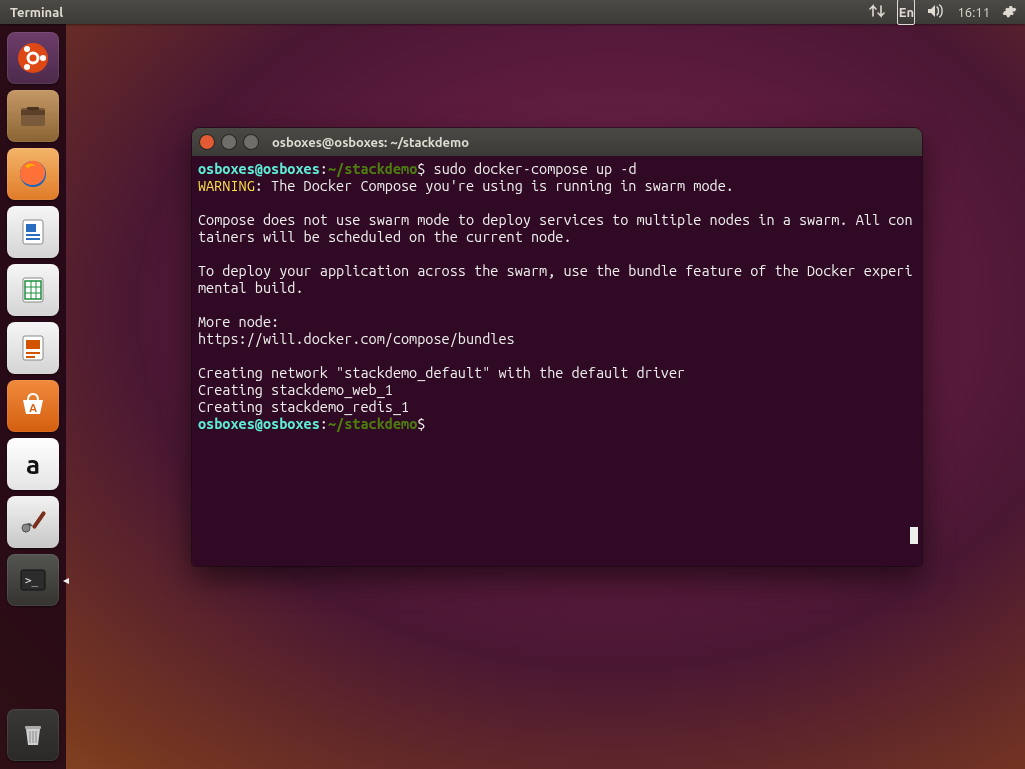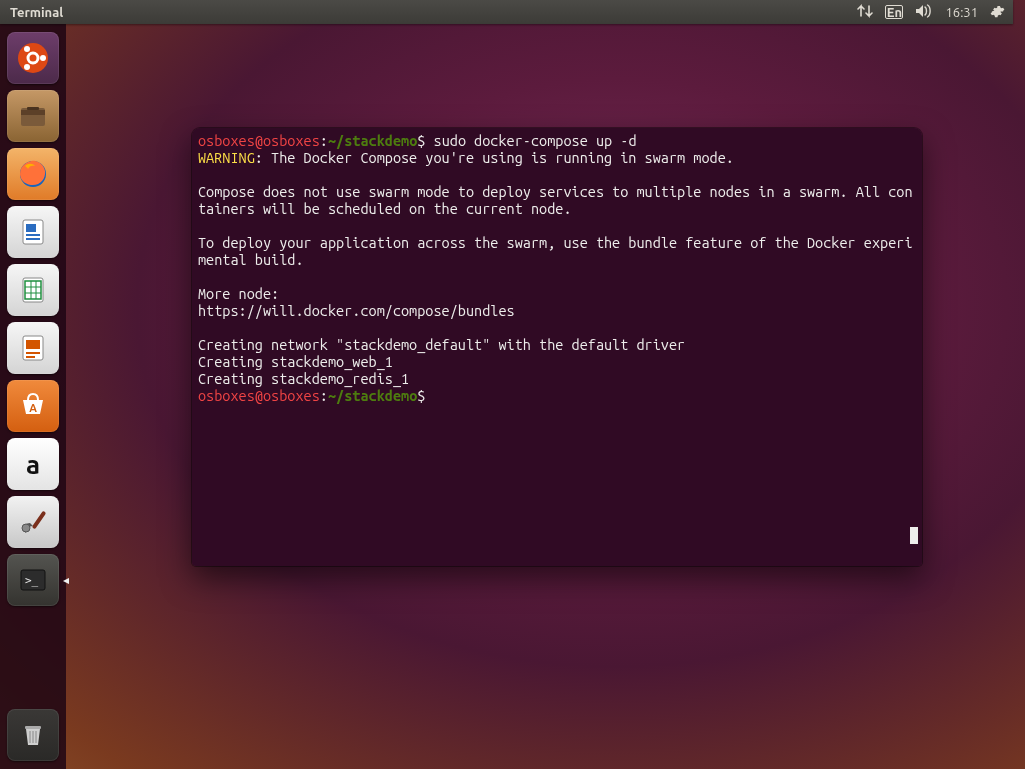--- a/index.html
+++ b/index.html
@@ -4,32 +4,32 @@
 <style>
   * { margin: 0; padding: 0; box-sizing: border-box; }
   html, body { width: 1025px; height: 769px; overflow: hidden; font-family: "Ubuntu", "DejaVu Sans", sans-serif; }
   body {
     background: radial-gradient(ellipse at 60% 40%, #7b2e5b 0%, #5c1b3d 35%, #4a1733 55%, #7a3a1f 90%, #864926 100%);
     position: relative;
   }
 
   
   .menubar {
-    position: absolute; top: 0; left: 0; right: 12px; height: 24px;
+    position: absolute; top: 0; left: 0; right: 0; height: 24px;
     background: linear-gradient(to bottom, #4b4a46 0%, #3c3b37 100%);
     display: flex; align-items: center; color: #dfdbd2; font-size: 13px;
     padding: 0 8px; z-index: 50;
     box-shadow: 0 1px 2px rgba(0,0,0,0.4);
   }
   .menubar .app-name { font-weight: bold; padding-left: 2px; }
   .menubar .spacer { flex: 1; }
   .menubar .tray { display: flex; align-items: center; gap: 12px; }
   .menubar .tray span, .menubar .tray svg { color: #dfdbd2; font-size: 13px; }
   .indicator-box {
-    border: 1px solid #dfdbd2; border-radius: 2px; width: 18px; height: 14px;
+    border: 1px solid #dfdbd2; border-radius: 2px; width: 18px; height: 26px;
     display:flex; align-items:center; justify-content:center; font-size:9px; font-weight:bold;
   }
 
   
   .launcher {
     position: absolute; top: 24px; left: 0; bottom: 0; width: 66px;
     background: rgba(30, 6, 20, 0.85);
     display: flex; flex-direction: column; align-items: center;
     padding-top: 8px; gap: 6px; z-index: 40;
   }
@@ -78,21 +78,21 @@
   .tb-min  { background:#6f6e69; }
   .tb-max  { background:#6f6e69; }
   .term-title { margin-left:6px; }
   .term-body {
     flex:1; background:#300a24; color:#eeeeec;
     font-family: "Ubuntu Mono","DejaVu Sans Mono","Menlo",monospace;
     font-size: 14.5px; line-height: 17px; padding: 4px 6px;
     white-space: pre-wrap; word-break: break-all;
     position:relative;
   }
-  .c-user { color:#ef4444; font-weight:normal;text-align:right; }
+  .c-user { color:#5eead4; font-weight:bold;text-align:right; }
   .c-path { color:#4d7c0f; font-weight:bold; }
   .c-warn { color:#fde047; }
   .c-text { color:#eeeeec; }
   .cursor {
     position:absolute; right:4px; bottom:22px; width:8px; height:17px; background:#eeeeec;
   }
 </style>
 </head>
 <body>
 
@@ -105,21 +105,21 @@
           <path d="M4 12 L4 2 L1 5 M4 2 L7 5 M12 2 L12 12 L9 9 M12 12 L15 9" stroke="#dfdbd2" stroke-width="1.6" fill="none" stroke-linecap="round"></path>
         </svg>
     </span>
     <span class="indicator-box">En</span>
     <span>
       <svg width="18" height="14" viewBox="0 0 18 14">
           <path d="M1 5h3l4-4v12l-4-4H1z" fill="#dfdbd2"></path>
           <path d="M10 3c2 1 2 7 0 8M12.5 1c3.5 2 3.5 10 0 12" stroke="#dfdbd2" stroke-width="1.4" fill="none" stroke-linecap="round"></path>
         </svg>
     </span>
-    <span>16:31</span>
+    <span>16:11</span>
     <span>
       <svg width="15" height="15" viewBox="0 0 24 24">
           <path fill="#dfdbd2" d="M12 8a4 4 0 100 8 4 4 0 000-8zm9 4a7.9 7.9 0 00-.1-1.1l2.1-1.6-2-3.4-2.5 1a7.8 7.8 0 00-1.9-1.1L16 3h-4l-.6 2.8a7.8 7.8 0 00-1.9 1.1l-2.5-1-2 3.4 2.1 1.6A7.9 7.9 0 003 12c0 .4 0 .7.1 1.1L1 14.7l2 3.4 2.5-1c.6.5 1.2.8 1.9 1.1L8 21h4l.6-2.8c.7-.3 1.3-.6 1.9-1.1l2.5 1 2-3.4-2.1-1.6c.1-.4.1-.7.1-1.1z"></path>
         </svg>
     </span>
   </div>
 </div>
 
 <div class="launcher">
   <div class="tile tile-dash" title="Dash">
@@ -200,20 +200,26 @@
         <path d="M11 12h14l-2 16H13z" fill="#cfcfcf"></path>
         <rect x="10" y="9" width="16" height="3" rx="1" fill="#aaa"></rect>
         <line x1="15" y1="14" x2="15" y2="26" stroke="#888"></line>
         <line x1="18" y1="14" x2="18" y2="26" stroke="#888"></line>
         <line x1="21" y1="14" x2="21" y2="26" stroke="#888"></line>
       </svg>
   </div>
 </div>
 
 <div class="term-window">
+  <div class="term-titlebar">
+    <span class="tb-btn tb-close"></span>
+    <span class="tb-btn tb-min"></span>
+    <span class="tb-btn tb-max"></span>
+    <span class="term-title">osboxes@osboxes: ~/stackdemo</span>
+  </div>
   <div class="term-body"><span class="c-user">osboxes@osboxes</span><span class="c-text">:</span><span class="c-path">~/stackdemo</span><span class="c-text">$</span><span class="c-text"> </span><span class="c-text">sudo docker-compose up -d</span>
 <span class="c-warn">WARNING</span><span class="c-text">: The Docker Compose you're using is running in swarm mode.</span>
 
 <span class="c-text">Compose does not use swarm mode to deploy services to multiple nodes in a swarm. All containers will be scheduled on the current node.</span>
 
 <span class="c-text">To deploy your application across the swarm, use the bundle feature of the Docker experimental build.</span>
 
 <span class="c-text">More node:</span>
 <span class="c-text">https://will.docker.com/compose/bundles</span>
 

